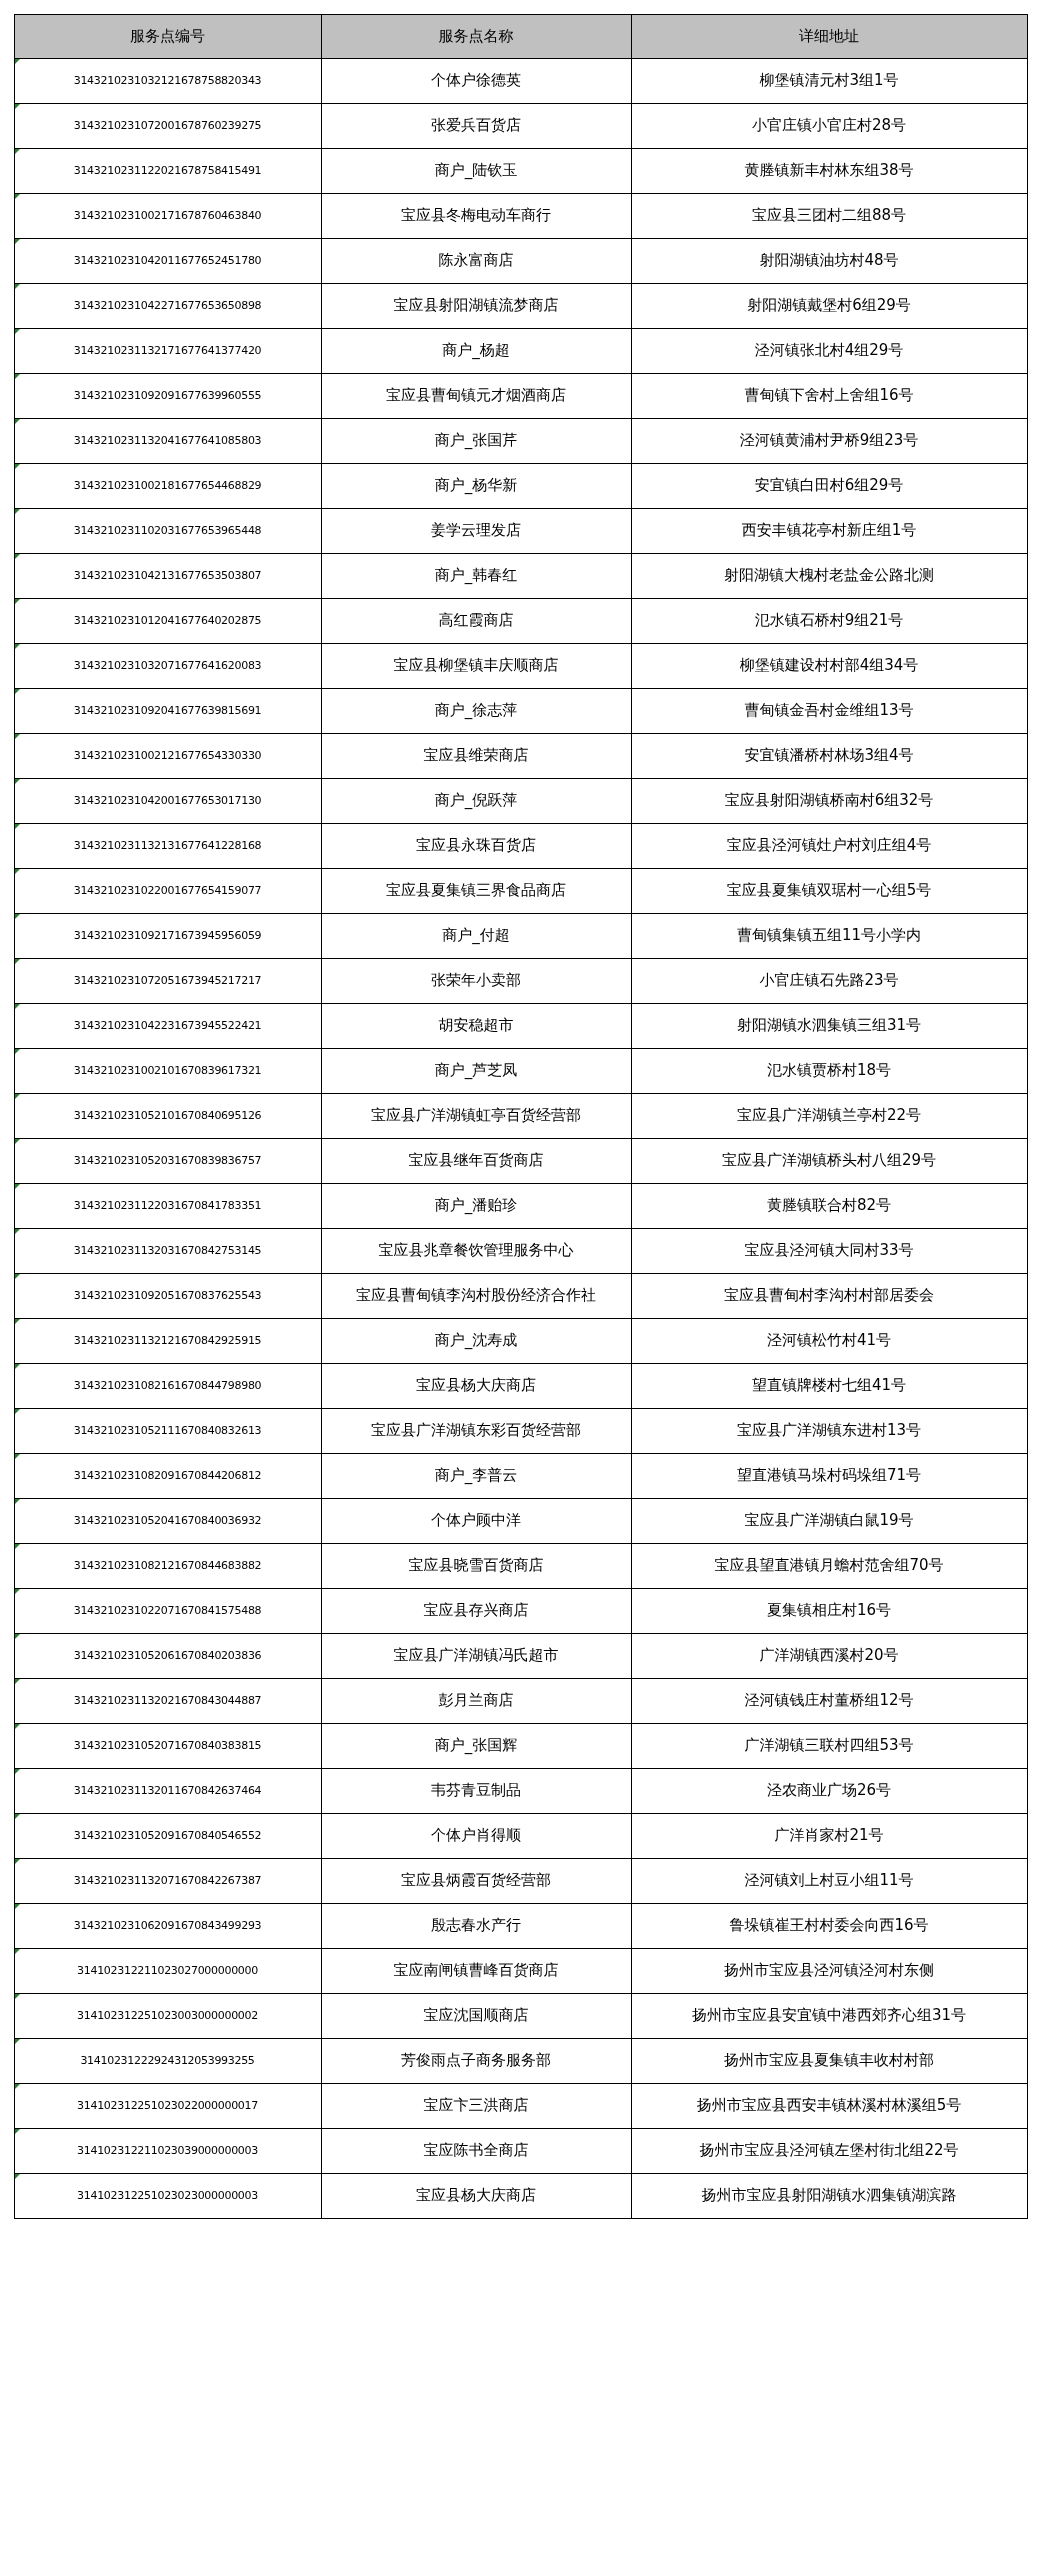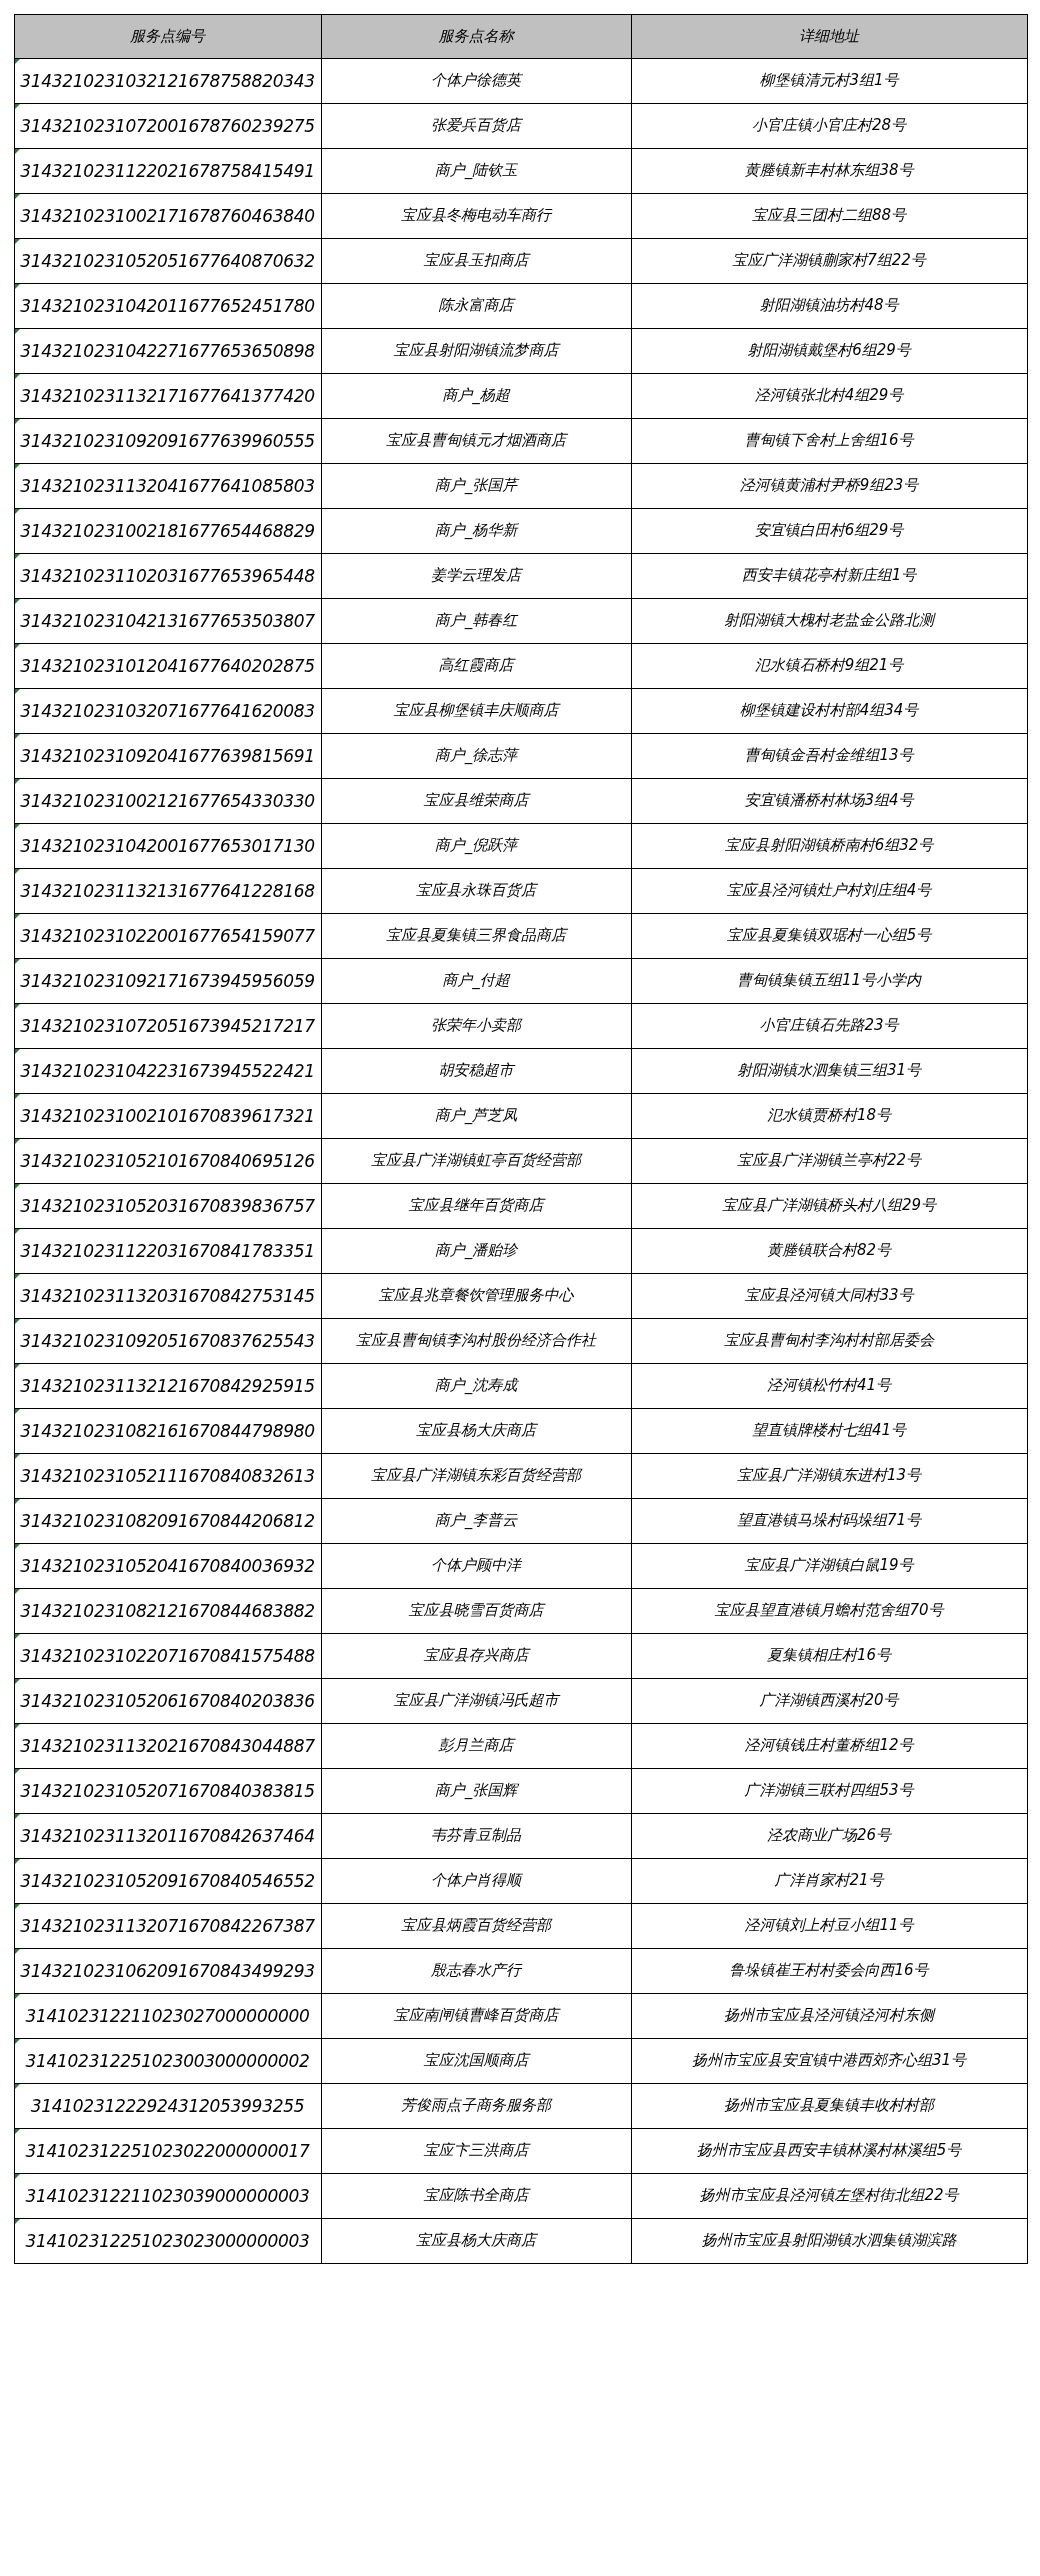--- a/index.html
+++ b/index.html
@@ -1,25 +1,25 @@
 <!DOCTYPE html>
 <html style="font-size:13.5px"><head>
   <meta charset="utf-8">
   <style>
     html, body { margin: 0; padding: 0; background: #ffffff; }
     body { width: 1040px; height: 2576px; position: relative; overflow: hidden;
            font-family: "DejaVu Sans", "Liberation Sans", sans-serif; color: #000; }
-    .sheet { position: absolute; left: 13.5px; top: 13.5px; width: 1013px; font-style: italic; }
+    .sheet { position: absolute; left: 13.5px; top: 13.5px; width: 1013px; }
     table { border-collapse: collapse; width: 1013px; table-layout: fixed; }
     col.c1 { width: 307px; } col.c2 { width: 310px; } col.c3 { width: 396px; }
     th, td { border: 1.7px solid #000; text-align: center; vertical-align: middle;
              padding: 0 1.7px; white-space: nowrap; overflow: hidden; }
     th { background: #c0c0c0; height: 43px; font-weight: normal; font-size: 15px; }
     td { height: 44px; font-size: 15px; position: relative; }
-    td.id { font-size: 17px; letter-spacing: -0.3px; }
+    td.id { font-size: 11px; letter-spacing: -0.3px; }
     td.id::before { content: ""; position: absolute; left: 0; top: 0; width: 0; height: 0;
                     border-top: 5px solid #2e7d32; border-right: 5px solid transparent; }
   </style>
 </head>
 <body>
 
 <div class="sheet">
   <table>
     <colgroup>
         <col class="c1">
@@ -48,25 +48,20 @@
           <td class="id">3143210231122021678758415491</td>
           <td>商户_陆钦玉</td>
           <td>黄塍镇新丰村林东组38号</td>
         </tr>
         <tr>
           <td class="id">3143210231002171678760463840</td>
           <td>宝应县冬梅电动车商行</td>
           <td>宝应县三团村二组88号</td>
         </tr>
         <tr>
-          <td class="id">3143210231052051677640870632</td>
-          <td>宝应县玉扣商店</td>
-          <td>宝应广洋湖镇蒯家村7组22号</td>
-        </tr>
-        <tr>
           <td class="id">3143210231042011677652451780</td>
           <td>陈永富商店</td>
           <td>射阳湖镇油坊村48号</td>
         </tr>
         <tr>
           <td class="id">3143210231042271677653650898</td>
           <td>宝应县射阳湖镇流梦商店</td>
           <td>射阳湖镇戴堡村6组29号</td>
         </tr>
         <tr>

